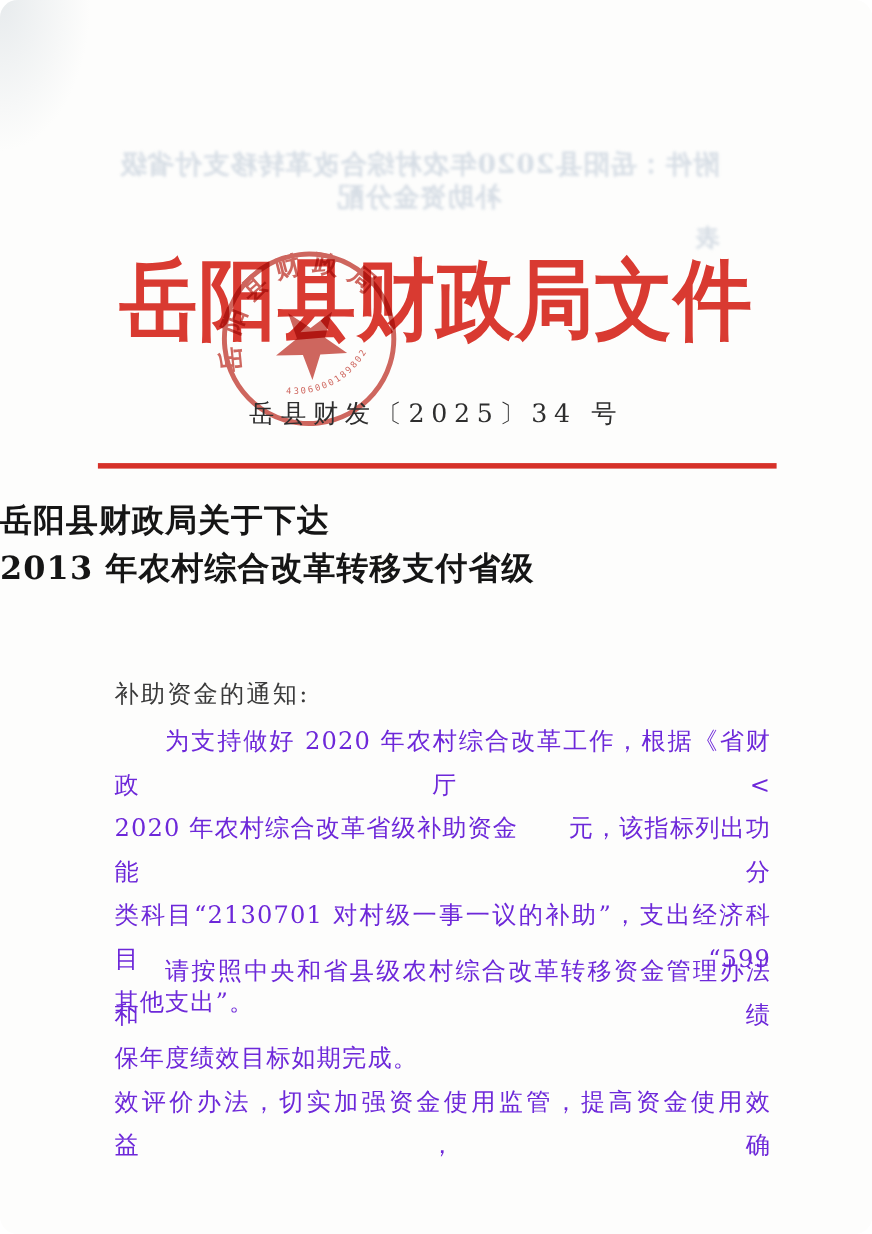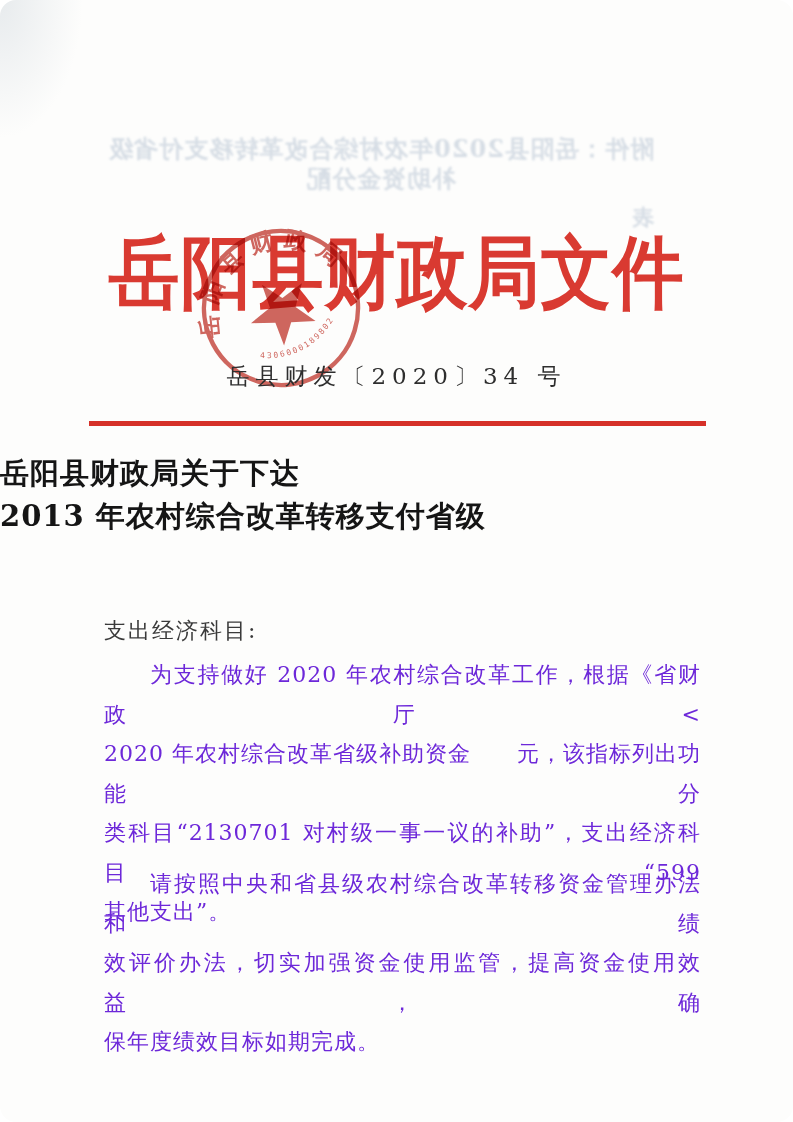--- a/index.html
+++ b/index.html
@@ -96,37 +96,37 @@
         <textPath href="#sealTopArc" startOffset="50%" text-anchor="middle">岳阳县财政局</textPath>
       </text>
       <polygon points="0,-34 7.9,-10.9 32.3,-10.5 12.8,4.2 20,27.5 0,13.5 -20,27.5 -12.8,4.2 -32.3,-10.5 -7.9,-10.9" fill="#c6453c" transform="translate(84,90) rotate(-10)"></polygon>
       <path id="sealBottomArc" d="M 30,112 Q 84,154 138,112" fill="none"></path>
       <text font-size="8" fill="#c6453c" letter-spacing="2" font-family="DejaVu Sans Mono, monospace">
         <textPath href="#sealBottomArc" startOffset="50%" text-anchor="middle">4306000189802</textPath>
       </text>
     </g>
   </svg>
 
-  <div class="doc-number">岳县财发〔2020〕34 号</div>
+  <div class="doc-number">岳县财发〔2025〕34 号</div>
 
   <div class="red-rule"></div>
 
   <div class="doc-title">
     <div class="line">岳阳县财政局关于下达</div>
     <div class="line">2013 年农村综合改革转移支付省级</div>
   </div>
 
-  <div class="salutation">支出经济科目:</div>
+  <div class="salutation">补助资金的通知:</div>
 
   <div class="para p1">
     <div class="line just indent">为支持做好 2020 年农村综合改革工作，根据《省财政厅&lt;</div>
     <div class="line just">2020 年农村综合改革省级补助资金　　元，该指标列出功能分</div>
     <div class="line just">类科目“2130701 对村级一事一议的补助”，支出经济科目“599</div>
     <div class="line">其他支出”。</div>
   </div>
 
   <div class="para p2">
     <div class="line just indent">请按照中央和省县级农村综合改革转移资金管理办法和绩</div>
+    <div class="line">保年度绩效目标如期完成。</div>
     <div class="line just">效评价办法，切实加强资金使用监管，提高资金使用效益，确</div>
-    <div class="line">保年度绩效目标如期完成。</div>
   </div>
 
 </div>
 
 </body></html>

